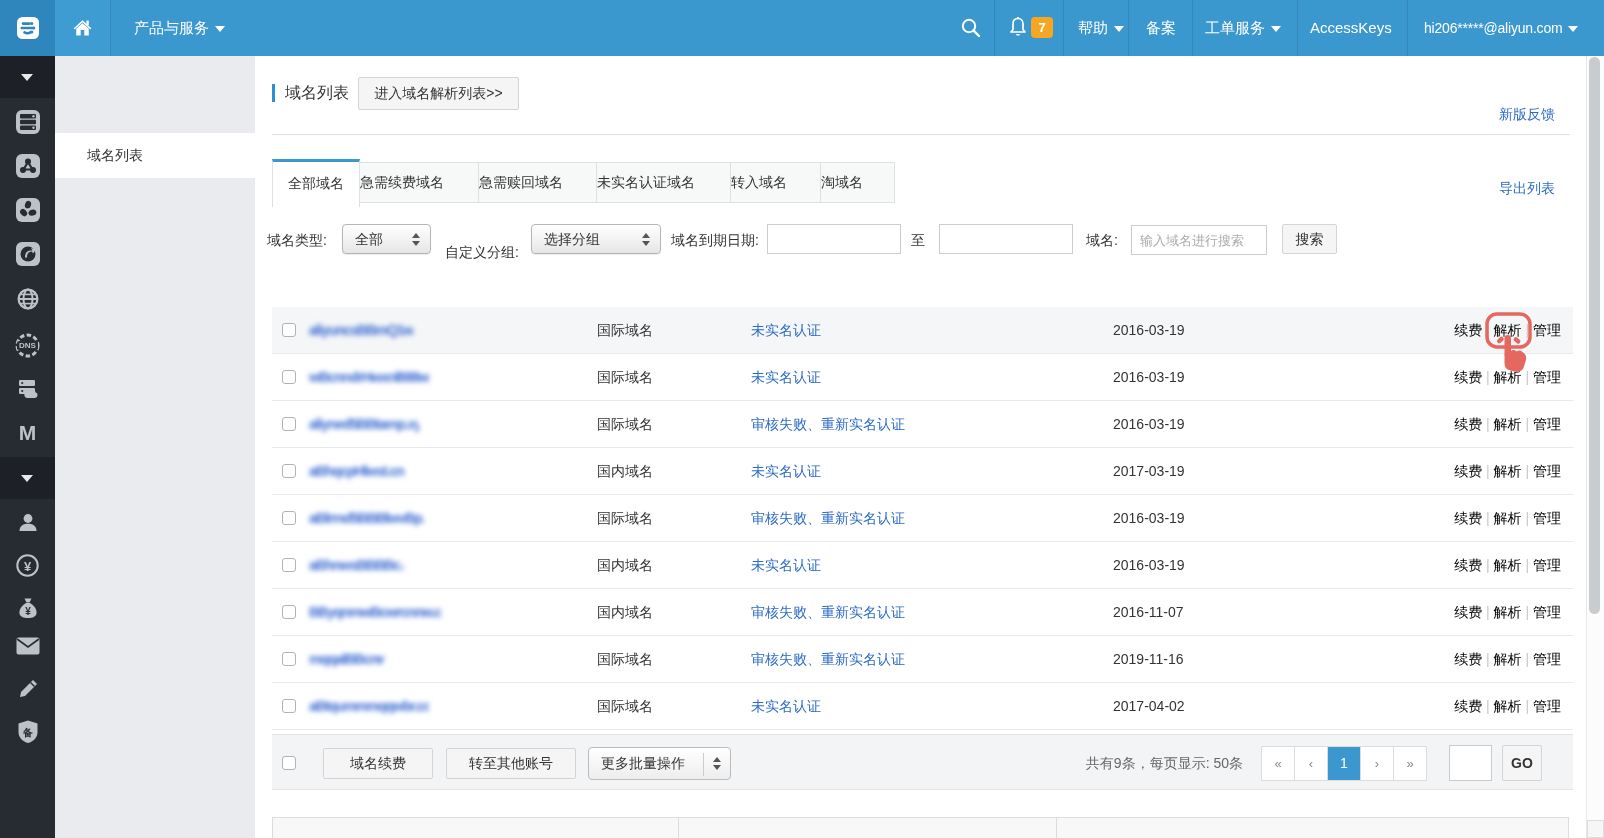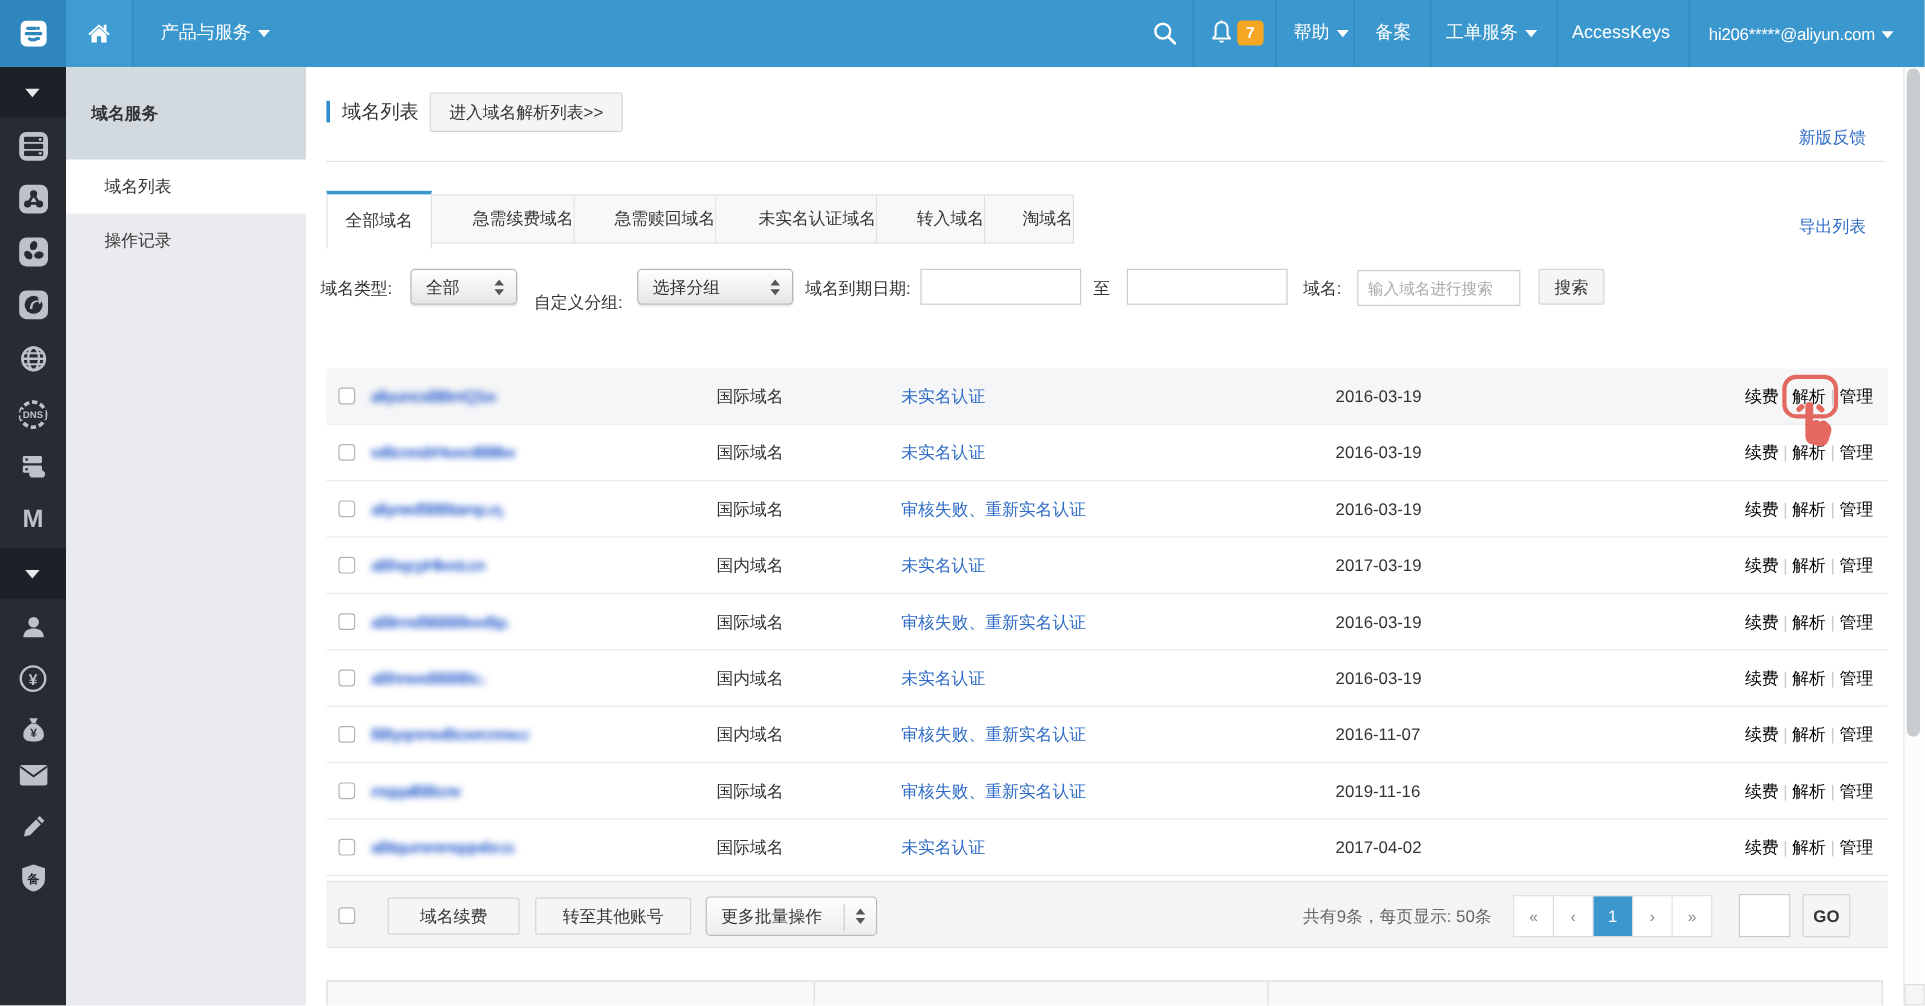--- a/index.html
+++ b/index.html
@@ -32,21 +32,21 @@
   .subitem { position:absolute; left:0; width:200px; height:45px; line-height:45px;
     font-size:14px; color:#333; padding-left:32px; }
   #sub1 { top:77px; background:#ffffff; }
   #sub2 { top:122px; }
 
   
   #main { position:absolute; left:255px; top:56px; width:1331px; height:782px; background:#fff; }
   .blue-link { color:#2e6bc6; text-decoration:none; }
 
   .btn { background:#f5f5f6; border:1px solid #d4d4d4; border-radius:2px; color:#333; cursor:pointer; }
-  .tab { height:41px; line-height:39px; text-align:right; font-size:14px; color:#333;
+  .tab { height:41px; line-height:39px; text-align:left; font-size:14px; color:#333;
     background:#f7f8f8; border:1px solid #e0e0e0; border-left:none; }
   .tab-on { background:#fff; border:1px solid #e0e0e0; border-top:3px solid #3a98ce; border-bottom:none;
     text-align:center; font-size:14px; color:#333; line-height:42px; z-index:2; }
   .flabel { font-size:14px; color:#333; }
   .sel { height:30px; border:1px solid #b5b5b5; border-radius:4px; background:linear-gradient(#ffffff,#e6e6e6);
     font-size:14px; color:#333; line-height:28px; padding-left:12px; box-shadow:0 1px 1px rgba(0,0,0,0.08); }
   .spin { position:absolute; right:9px; top:8px; width:9px; height:13px; }
   .spin:before { content:""; position:absolute; top:0; left:0; border-left:4.5px solid transparent;
     border-right:4.5px solid transparent; border-bottom:5.5px solid #555; }
   .spin:after { content:""; position:absolute; bottom:0; left:0; border-left:4.5px solid transparent;
@@ -226,23 +226,21 @@
         </svg>
     </div>
     <div class="ricon" style="top:663px">
       <svg width="24" height="25" viewBox="0 0 24 25">
       <path d="M12 1.5 L21.5 4.5 L21.5 13 C21.5 19 17 22.8 12 24 C7 22.8 2.5 19 2.5 13 L2.5 4.5 Z" fill="#bcc2c7"></path>
       <text x="12" y="16.5" font-size="10" font-weight="bold" fill="#272c33" text-anchor="middle" font-family="Liberation Sans">备</text>
         </svg>
     </div>
   </div>
   <div id="subnav">
-    <div id="subhead">域名服务</div>
     <div class="subitem" id="sub1">域名列表</div>
-    <div class="subitem" id="sub2">操作记录</div>
   </div>
   <div id="main">
     <div class="abs" style="left:17px;top:28px;width:3px;height:18px;background:#2e8fd0"></div>
     <div class="abs" style="left:30px;top:27px;font-size:16px;color:#333">域名列表</div>
     <div class="abs btn" style="left:103px;top:21px;width:161px;height:33px;line-height:31px;text-align:center;font-size:14px">进入域名解析列表&gt;&gt;</div>
     <a class="abs blue-link" style="left:1244px;top:50px;font-size:14px">新版反馈</a>
     <div class="abs" style="left:17px;top:78px;width:1298px;height:1px;background:#dfdfdf"></div>
 
     <div class="abs tab-on" style="left:17px;top:103px;width:88px;height:48px">全部域名</div>
     <div class="abs tab" style="left:105px;top:106px;width:119px">急需续费域名</div>

